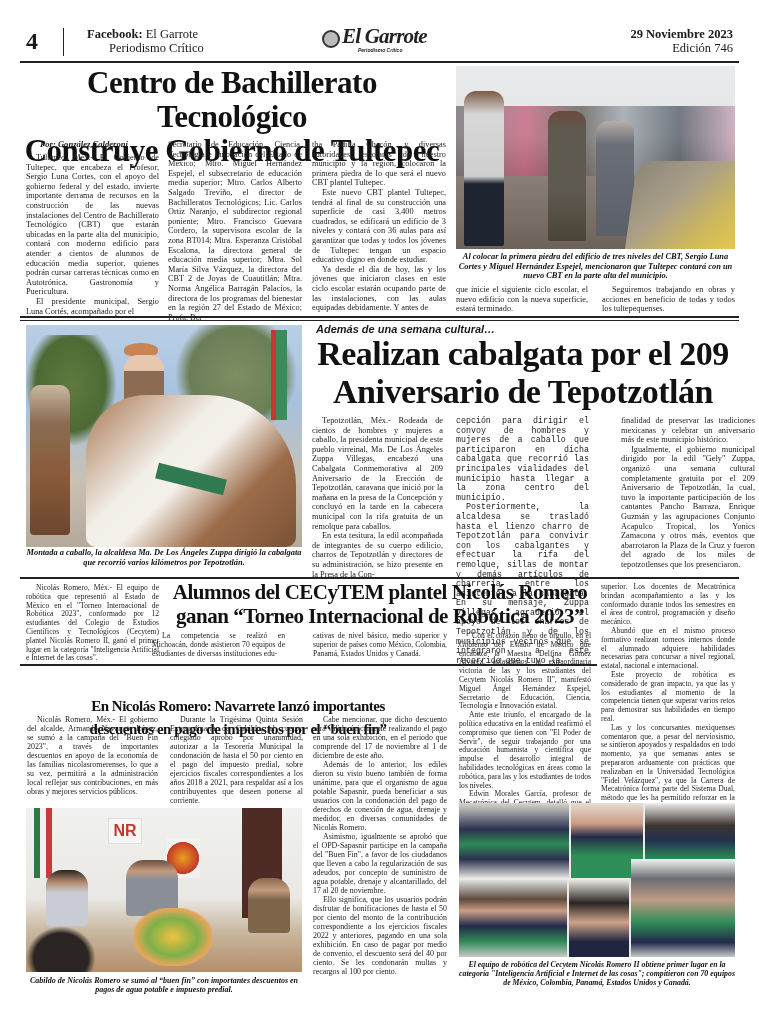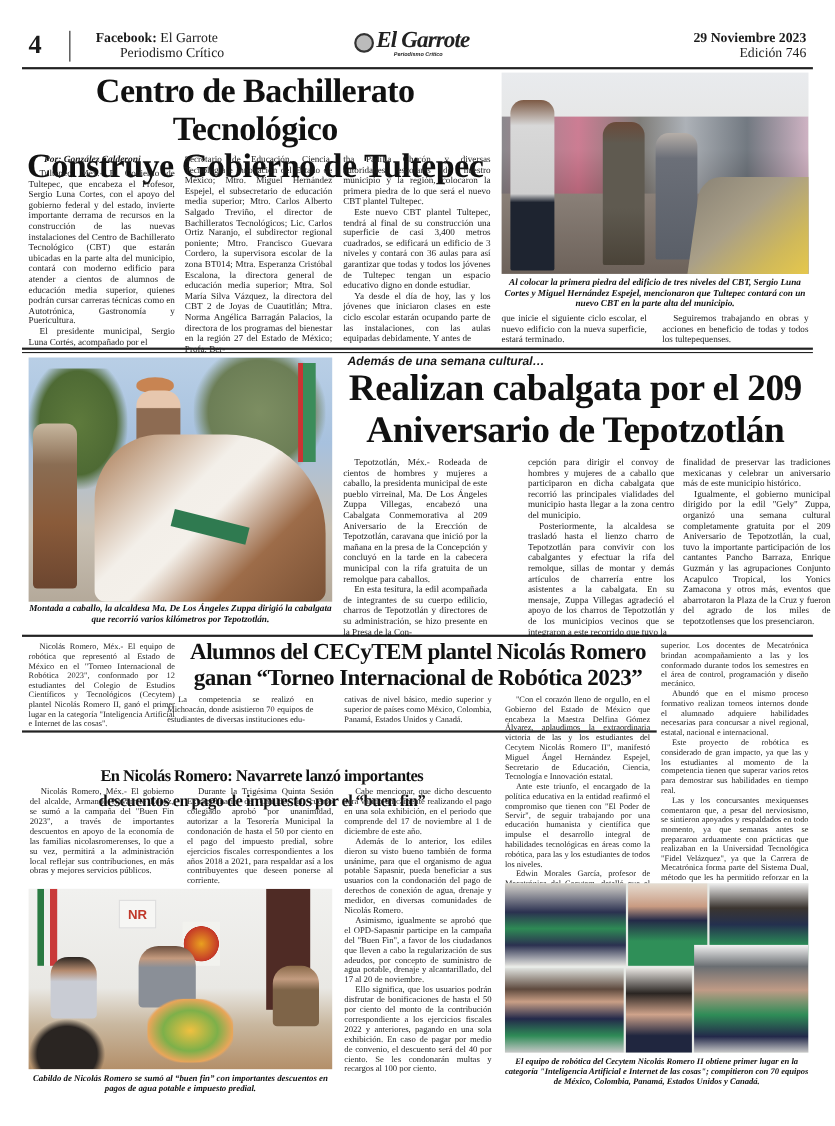--- a/index.html
+++ b/index.html
@@ -86,21 +86,21 @@
 <div class="abs" style="left:316px;top:323px;font-family:'Liberation Sans',sans-serif;font-size:11px;font-weight:bold;font-style:italic;">Además de una semana cultural…</div>
 <div class="abs headline" style="left:308px;top:335px;width:430px;font-size:34px;line-height:38px;">
   <div>Realizan cabalgata por el 209</div>
   <div>Aniversario de Tepotzotlán</div>
 </div>
 
 <div class="abs txt" style="left:312px;top:416px;width:131px;">
   <p>Tepotzotlán, Méx.- Rodeada de cientos de hombres y mujeres a caballo, la presidenta municipal de este pueblo virreinal, Ma. De Los Ángeles Zuppa Villegas, encabezó una Cabalgata Conmemorativa al 209 Aniversario de la Erección de Tepotzotlán, caravana que inició por la mañana en la presa de la Concepción y concluyó en la tarde en la cabecera municipal con la rifa gratuita de un remolque para caballos.</p>
   <p>En esta tesitura, la edil acompañada de integrantes de su cuerpo edilicio, charros de Tepotzotlán y directores de su administración, se hizo presente en la Presa de la Con-</p>
 </div>
-<div class="abs txt" style="left:480px;top:416px;width:133px;">
+<div class="abs txt" style="left:456px;top:416px;width:133px;font-family:Liberation Mono, monospace;">
   <p style="text-indent:0">cepción para dirigir el convoy de hombres y mujeres de a caballo que participaron en dicha cabalgata que recorrió las principales vialidades del municipio hasta llegar a la zona centro del municipio.</p>
   <p>Posteriormente, la alcaldesa se trasladó hasta el lienzo charro de Tepotzotlán para convivir con los cabalgantes y efectuar la rifa del remolque, sillas de montar y demás artículos de charrería entre los asistentes a la cabalgata. En su mensaje, Zuppa Villegas agradeció el apoyo de los charros de Tepotzotlán y de los municipios vecinos que se integraron a este recorrido que tuvo la</p>
 </div>
 <div class="abs txt" style="left:601px;top:416px;width:134px;margin-left:20px;">
   <p style="text-indent:0">finalidad de preservar las tradiciones mexicanas y celebrar un aniversario más de este municipio histórico.</p>
   <p>Igualmente, el gobierno municipal dirigido por la edil "Gely" Zuppa, organizó una semana cultural completamente gratuita por el 209 Aniversario de Tepotzotlán, la cual, tuvo la importante participación de los cantantes Pancho Barraza, Enrique Guzmán y las agrupaciones Conjunto Acapulco Tropical, los Yonics Zamacona y otros más, eventos que abarrotaron la Plaza de la Cruz y fueron del agrado de los miles de tepotzotlenses que los presenciaron.</p>
 </div>
 
 <div class="rule" style="left:20px;top:577px;width:719px;"></div>
 
@@ -153,21 +153,21 @@
 </div>
 <div class="abs txt" style="left:313px;top:715px;width:134px;font-size:7.9px;line-height:9px;">
   <p>Cabe mencionar, que dicho descuento será válido únicamente realizando el pago en una sola exhibición, en el periodo que comprende del 17 de noviembre al 1 de diciembre de este año.</p>
   <p>Además de lo anterior, los ediles dieron su visto bueno también de forma unánime, para que el organismo de agua potable Sapasnir, pueda beneficiar a sus usuarios con la condonación del pago de derechos de conexión de agua, drenaje y medidor, en diversas comunidades de Nicolás Romero.</p>
   <p>Asimismo, igualmente se aprobó que el OPD-Sapasnir participe en la campaña del "Buen Fin", a favor de los ciudadanos que lleven a cabo la regularización de sus adeudos, por concepto de suministro de agua potable, drenaje y alcantarillado, del 17 al 20 de noviembre.</p>
   <p>Ello significa, que los usuarios podrán disfrutar de bonificaciones de hasta el 50 por ciento del monto de la contribución correspondiente a los ejercicios fiscales 2022 y anteriores, pagando en una sola exhibición. En caso de pagar por medio de convenio, el descuento será del 40 por ciento. Se les condonarán multas y recargos al 100 por ciento.</p>
 </div>
 
 <div class="photo" style="left:26px;top:808px;width:276px;height:164px;background:linear-gradient(180deg,#f1f1ef 0%,#e9e8e4 55%,#c9b8a0 75%,#b38f69 100%);">
   <div style="position:absolute;left:8px;top:0;width:18px;height:70px;background:linear-gradient(90deg,#2a7a42 0%,#2a7a42 33%,#f0f0ee 33%,#f0f0ee 66%,#c93a3a 66%,#c93a3a 100%);"></div>
-  <div style="position:absolute;left:82px;top:10px;width:34px;height:26px;background:#f6f6f4;border:1px solid #ddd;text-align:center;font-family:'Liberation Sans',sans-serif;font-weight:bold;font-size:12px;line-height:24px;color:#c0392b;">
+  <div style="position:absolute;left:82px;top:10px;width:34px;height:26px;background:#f6f6f4;border:1px solid #ddd;text-align:center;font-family:'Liberation Sans',sans-serif;font-weight:bold;font-size:16px;line-height:24px;color:#c0392b;">
     <span>NR</span>
   </div>
   <div style="position:absolute;left:140px;top:30px;width:34px;height:40px;background:radial-gradient(circle,#e9a01f 0%,#c43828 60%,#f2f2ee 62%);"></div>
   <div style="position:absolute;left:216px;top:0;width:40px;height:110px;background:#4f2b25;"></div>
   <div style="position:absolute;left:100px;top:52px;width:52px;height:56px;background:linear-gradient(180deg,#6a4e3e 0%,#c49a7e 20%,#8a8f97 35%,#8a8f97 100%);border-radius:18px 18px 4px 4px;"></div>
   <div style="position:absolute;left:20px;top:62px;width:42px;height:56px;background:linear-gradient(180deg,#2a2420 0%,#b48a6e 22%,#c9ccd4 40%,#c9ccd4 100%);border-radius:16px 16px 4px 4px;"></div>
   <div style="position:absolute;left:222px;top:70px;width:42px;height:55px;background:linear-gradient(180deg,#8a6a4a 0%,#c39c80 22%,#7e6448 40%,#7e6448 100%);border-radius:16px 16px 4px 4px;"></div>
   <div style="position:absolute;left:108px;top:100px;width:78px;height:58px;background:radial-gradient(ellipse,#f0c040 0%,#7db04a 45%,#e9a65a 70%,rgba(233,166,90,0) 75%);"></div>
   <div style="position:absolute;left:0;top:118px;width:70px;height:46px;background:radial-gradient(ellipse at 50% 70%,#2a2522 0%,#2a2522 55%,rgba(42,37,34,0) 70%);"></div>
 </div>

